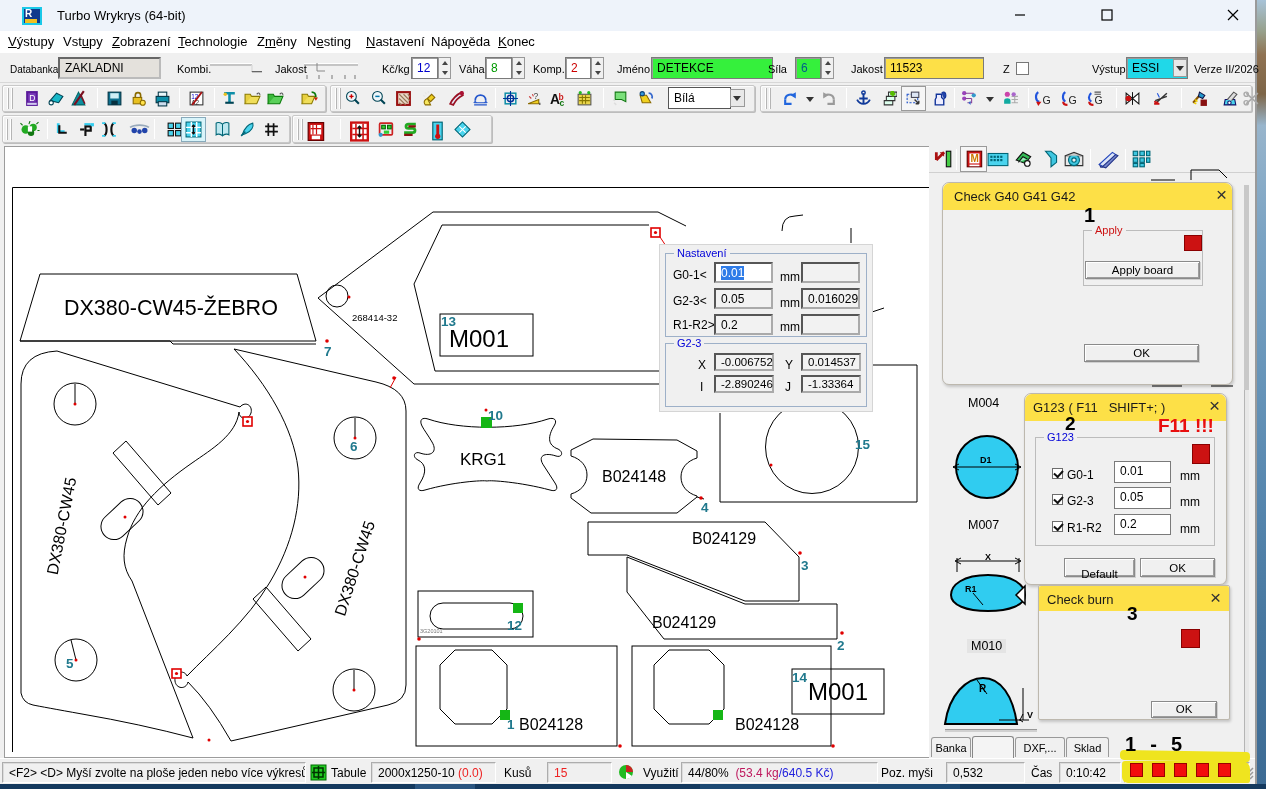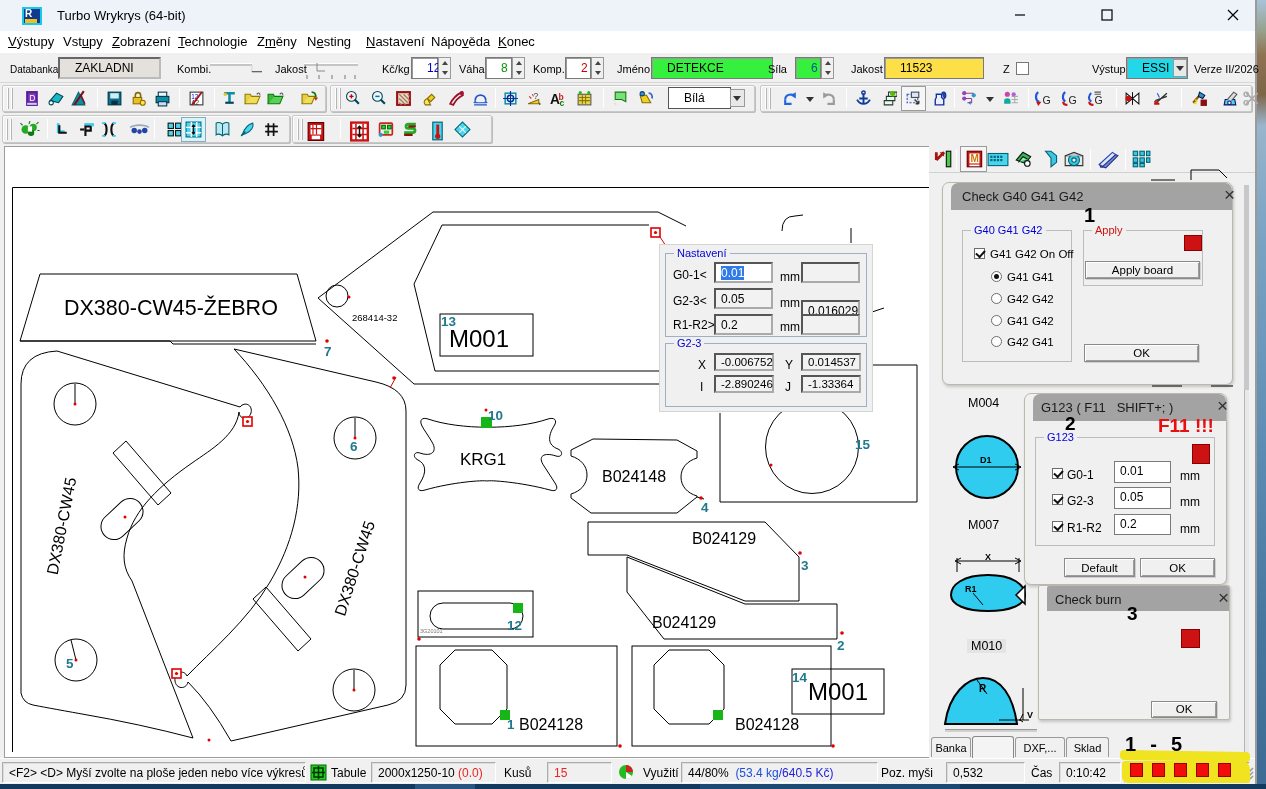--- a/index.html
+++ b/index.html
@@ -15,38 +15,38 @@
 #appico:before{content:"R";position:absolute;left:1px;top:-1px;color:#fff;font-size:10px;font-weight:bold}
 #appico:after{content:"";position:absolute;left:1px;bottom:0px;width:12px;height:4px;background:#f0c020}
 .wbtn{position:absolute;top:8px;width:14px;height:14px}
 
 #menu{position:absolute;left:0;top:31px;width:1255px;height:22px;background:#fff;font-size:13px}
 #menu span{position:absolute;top:3px}
 #menu u{text-decoration:underline}
 
 #ctrl{position:absolute;left:0;top:53px;width:1255px;height:30px;background:#f0f0f0;font-size:11px;border-bottom:1px solid #d7d7d7}
 #ctrl .lb{position:absolute;top:10px;color:#000;white-space:nowrap}
-.field{position:absolute;top:4px;height:22px;background:#fff;border:1px solid #7a7a7a;box-shadow:inset 1px 1px 0 #9a9a9a;font-size:12px;padding:3px 0 0 15px}
+.field{position:absolute;top:4px;height:22px;background:#fff;border:1px solid #7a7a7a;box-shadow:inset 1px 1px 0 #9a9a9a;font-size:12px;padding:3px 0 0 5px}
 .spin{position:absolute;top:4px;width:13px;height:22px;background:#f0f0f0;border:1px solid #999}
 .spin:before,.spin:after{content:"";position:absolute;left:3px;border-left:3px solid transparent;border-right:3px solid transparent}
 .spin:before{top:3px;border-bottom:4px solid #444}
 .spin:after{bottom:3px;border-top:4px solid #444}
 
 .tbrow{position:absolute;left:0;width:1255px;background:#f0f0f0}
 .tgrp{position:absolute;background:#f0f0f0;border:1px solid #c8c8c8;border-radius:2px;box-shadow:inset 1px 1px 0 #fdfdfd,1px 1px 0 #bdbdbd}
 .grip{position:absolute;width:2px;background:#e8e8e8;border-left:1px solid #fff;border-right:1px solid #b5b5b5}
 .tsep{position:absolute;width:1px;background:#c0c0c0;border-right:1px solid #fff}
 .ic{position:absolute;width:17px;height:17px}
 
 #canvas{position:absolute;left:4px;top:146px;width:931px;height:612px;background:#fff;border:1px solid #9c9c9c;border-right:1px solid #e0e0e0}
 
 #rpanel{position:absolute;left:929px;top:146px;width:326px;height:612px;background:#f0f0f0}
 
 .dlg{position:absolute;background:#f0f0f0;border:1px solid #bdb8ae;border-radius:7px;box-shadow:1px 2px 3px rgba(0,0,0,.18)}
-.dtitle{position:absolute;left:8px;top:0;right:0;height:27px;background:#a3a3a3;border-radius:7px 7px 0 0;font-size:13px;color:#1a1a1a}
+.dtitle{position:absolute;left:0;top:0;right:0;height:27px;background:#fde047;border-radius:7px 7px 0 0;font-size:13px;color:#1a1a1a}
 .dtitle .t{position:absolute;left:11px;top:6px}
 .dx{position:absolute;top:3px;width:17px;height:19px;font-size:19px;color:#333;font-weight:400;line-height:18px;text-align:center}
 .grp{position:absolute;border:1px solid #bcbcbc}
 .grp .gl{position:absolute;top:-7px;left:8px;background:#f0f0f0;padding:0 3px;font-size:11px;color:#0000d8}
 .cb{position:absolute;width:11px;height:11px;background:#fff;border:1px solid #6d6d6d}
 .cb.ck:before{content:"";position:absolute;left:1px;top:1px;width:7px;height:4px;border-left:2px solid #111;border-bottom:2px solid #111;transform:rotate(-48deg)}
 .rd{position:absolute;width:11px;height:11px;background:#fff;border:1px solid #6d6d6d;border-radius:50%}
 .rd.ck:before{content:"";position:absolute;left:2px;top:2px;width:5px;height:5px;background:#111;border-radius:50%}
 .clab{position:absolute;font-size:11.5px;color:#000;white-space:nowrap}
 .btn{position:absolute;background:#f0f0f0;border:1px solid #8a8a8a;box-shadow:inset 1px 1px 0 #fff,inset -1px -1px 0 #9d9d9d,1px 1px 0 #d0d0d0;font-size:11.5px;text-align:center;color:#000}
@@ -557,21 +557,21 @@
 <div id="nast" style="position:absolute;left:654px;top:97px;width:214px;height:168px;background:#f0f0f0;border:1px solid #d5d5d5">
  <div class="grp" style="left:5px;top:8px;width:202px;height:84px;border-color:#9db0c8">
   <div class="gl">Nastavení</div>
   <div class="clab" style="left:7px;top:14px;font-size:12px">G0-1&lt;</div>
   <div class="efield" style="left:48px;top:8px;width:59px;height:21px;border:2px inset #aaa"><span style="background:#2f7ce8;color:#fff">0.01</span></div>
   <div class="clab" style="left:114px;top:16px;font-size:12px">mm</div>
   <div class="efield" style="left:135px;top:8px;width:59px;height:21px;border:2px inset #aaa;background:#f2f2f2"></div>
   <div class="clab" style="left:7px;top:40px;font-size:12px">G2-3&lt;</div>
   <div class="efield" style="left:48px;top:34px;width:59px;height:21px;border:2px inset #aaa;background:#f2f2f2">0.05</div>
   <div class="clab" style="left:114px;top:42px;font-size:12px">mm</div>
-  <div class="efield" style="left:135px;top:46px;width:59px;height:21px;border:2px inset #aaa;background:#f2f2f2">0.016029</div>
+  <div class="efield" style="left:135px;top:34px;width:59px;height:21px;border:2px inset #aaa;background:#f2f2f2">0.016029</div>
   <div class="clab" style="left:7px;top:64px;font-size:12px">R1-R2&gt;</div>
   <div class="efield" style="left:48px;top:60px;width:59px;height:21px;border:2px inset #aaa;background:#f2f2f2">0.2</div>
   <div class="clab" style="left:114px;top:66px;font-size:12px">mm</div>
   <div class="efield" style="left:135px;top:60px;width:59px;height:21px;border:2px inset #aaa;background:#f2f2f2"></div>
  </div>
  <div class="grp" style="left:5px;top:98px;width:202px;height:64px;border-color:#9db0c8">
   <div class="gl">G2-3</div>
   <div class="clab" style="left:32px;top:14px;font-size:12px">X</div>
   <div class="efield" style="left:48px;top:9px;width:60px;height:18px;border:2px inset #aaa;padding-top:1px;background:#f2f2f2;font-size:11.5px">-0.006752</div>
   <div class="clab" style="left:119px;top:14px;font-size:12px">Y</div>
@@ -676,33 +676,20 @@
         <path d="M60 50h22" stroke="#000"></path>
       </svg>
 <div style="position:absolute;left:16px;top:583px;width:92px;height:3px;background:#d0d0d0;border-top:1px solid #999"></div>
 
 <div class="dlg" style="left:13px;top:36px;width:291px;height:203px">
  <div class="dtitle">
           <span class="t">Check G40 G41 G42</span>
           <span class="dx" style="left:270px">×</span>
         </div>
  <div style="position:absolute;left:141px;top:21px;font-size:20px;font-weight:bold">1</div>
- <div class="grp" style="left:19px;top:47px;width:110px;height:132px">
-  <div class="gl">G40 G41 G42</div>
-  <div class="cb ck" style="left:11px;top:17px"></div>
-          <div class="clab" style="left:27px;top:17px">G41 G42 On Off</div>
-  <div class="rd ck" style="left:28px;top:40px"></div>
-          <div class="clab" style="left:44px;top:40px">G41 G41</div>
-  <div class="rd" style="left:28px;top:62px"></div>
-          <div class="clab" style="left:44px;top:62px">G42 G42</div>
-  <div class="rd" style="left:28px;top:84px"></div>
-          <div class="clab" style="left:44px;top:84px">G41 G42</div>
-  <div class="rd" style="left:28px;top:105px"></div>
-          <div class="clab" style="left:44px;top:105px">G42 G41</div>
- </div>
  <div class="grp" style="left:140px;top:47px;width:120px;height:56px">
   <div class="gl" style="color:#cc1111">Apply</div>
   <div class="btn" style="left:1px;top:30px;width:115px;height:18px;padding-top:2px">Apply board</div>
  </div>
  <div class="redsq" style="left:241px;top:52px;width:18px;height:16px"></div>
  <div class="btn" style="left:141px;top:161px;width:115px;height:18px;padding-top:2px">OK</div>
 </div>
 
 <div class="dlg" style="left:95px;top:247px;width:203px;height:192px">
  <div class="dtitle">
@@ -720,21 +707,21 @@
   <div class="cb ck" style="left:16px;top:56px"></div>
           <div class="clab" style="left:31px;top:56px;font-size:12px">G2-3</div>
   <div class="efield" style="left:78px;top:49px;width:57px;height:22px">0.05</div>
   <div class="clab" style="left:144px;top:57px;font-size:12px">mm</div>
   <div class="cb ck" style="left:16px;top:83px"></div>
           <div class="clab" style="left:31px;top:83px;font-size:12px">R1-R2</div>
   <div class="efield" style="left:78px;top:76px;width:57px;height:21px">0.2</div>
   <div class="clab" style="left:144px;top:84px;font-size:12px">mm</div>
  </div>
  <div class="redsq" style="left:167px;top:50px;width:18px;height:20px"></div>
- <div class="btn" style="left:39px;top:164px;width:71px;height:19px;padding-top:3px">Default</div>
+ <div class="btn" style="left:39px;top:164px;width:71px;height:19px;padding-top:9px">Default</div>
  <div class="btn" style="left:115px;top:164px;width:75px;height:19px;padding-top:3px">OK</div>
 </div>
 
 <div class="dlg" style="left:109px;top:439px;width:192px;height:135px;border-radius:2px">
  <div class="dtitle" style="height:25px;border-radius:2px 2px 0 0">
           <span class="t" style="left:8px">Check burn</span>
           <span class="dx" style="left:168px">×</span>
         </div>
  <div style="position:absolute;left:88px;top:17px;font-size:19px;font-weight:bold">3</div>
  <div class="redsq" style="left:142px;top:43px;width:19px;height:19px"></div>
@@ -756,21 +743,21 @@
  <div class="slab" style="left:331px">Tabule</div>
  <div class="scell" style="left:371px;width:125px">2000x1250-10 <span style="color:#ee2222">(0.0)</span></div>
  <div class="slab" style="left:504px">Kusů</div>
  <div class="scell" style="left:547px;width:65px;color:#ee2222">15</div>
  <svg style="position:absolute;left:617px;top:4px" width="18" height="18" viewBox="0 0 18 18">
         <circle cx="9" cy="9" r="7" fill="#22bb22"></circle>
         <path d="M9 9V2a7 7 0 017 7z" fill="#cc2222"></path>
         <path d="M9 9l6 4A7 7 0 019 16z" fill="#fff"></path>
       </svg>
  <div class="slab" style="left:643px">Využití</div>
- <div class="scell" style="left:681px;width:197px">44/80%&nbsp; <span style="color:#1d4ed8">(53.4 kg</span><span style="color:#2222dd">/640.5 Kč)</span></div>
+ <div class="scell" style="left:681px;width:197px">44/80%&nbsp; <span style="color:#be185d">(53.4 kg</span><span style="color:#2222dd">/640.5 Kč)</span></div>
  <div class="slab" style="left:881px">Poz. myši</div>
  <div class="scell" style="left:946px;width:79px">0,532</div>
  <div class="slab" style="left:1031px">Čas</div>
  <div class="scell" style="left:1059px;width:62px">0:10:42</div>
  <div class="scell" style="left:1124px;width:126px;background:#fff"></div>
  <svg style="position:absolute;left:1241px;top:8px" width="13" height="13" viewBox="0 0 13 13">
         <path d="M12 1L1 12M12 5L5 12M12 9l-3 3" stroke="#9a9a9a" stroke-width="1.5"></path>
       </svg>
 </div>
 <div id="fives" style="position:absolute;left:1125px;top:733px;font-size:20px;font-weight:bold;letter-spacing:1px;z-index:30">1&nbsp; -&nbsp; 5</div>

